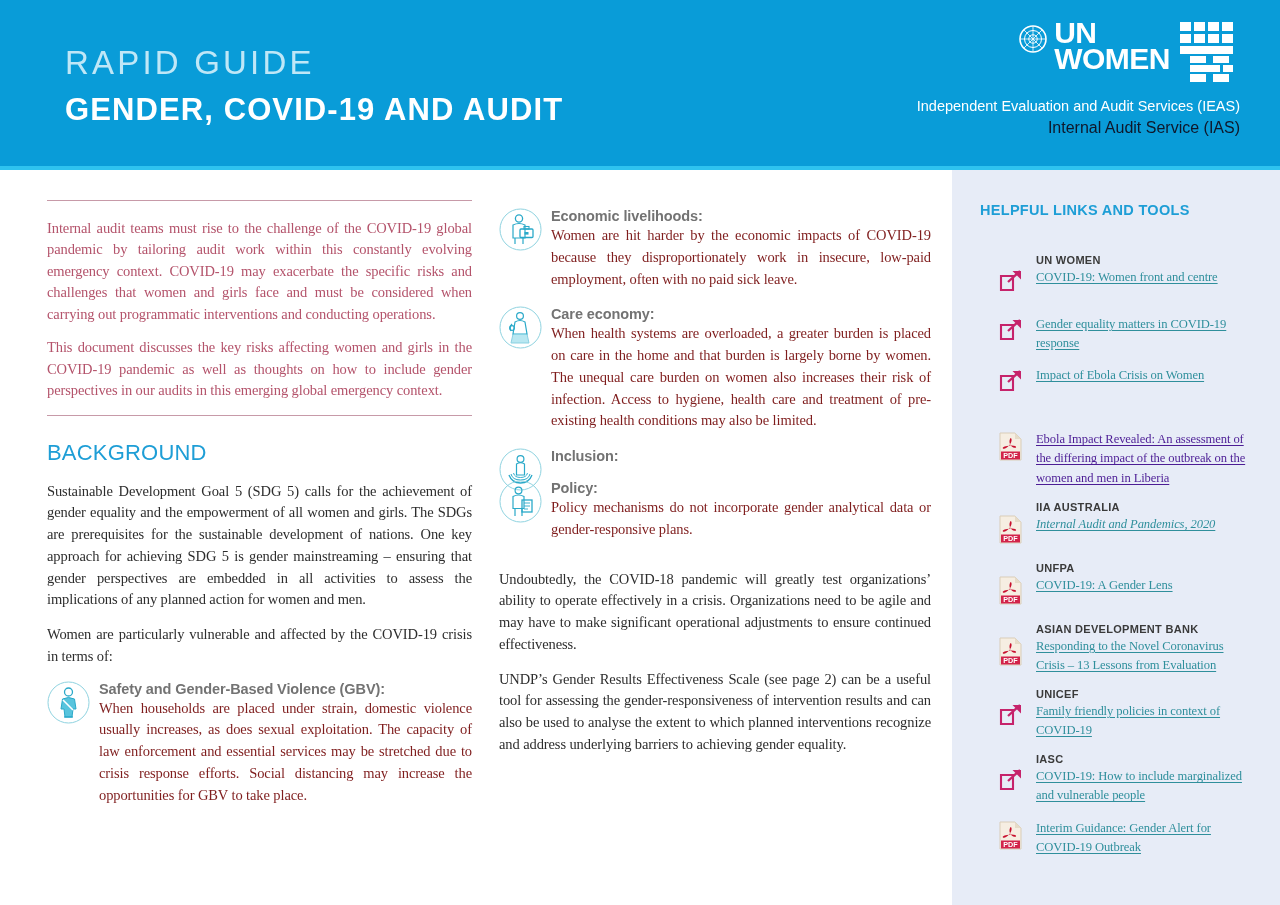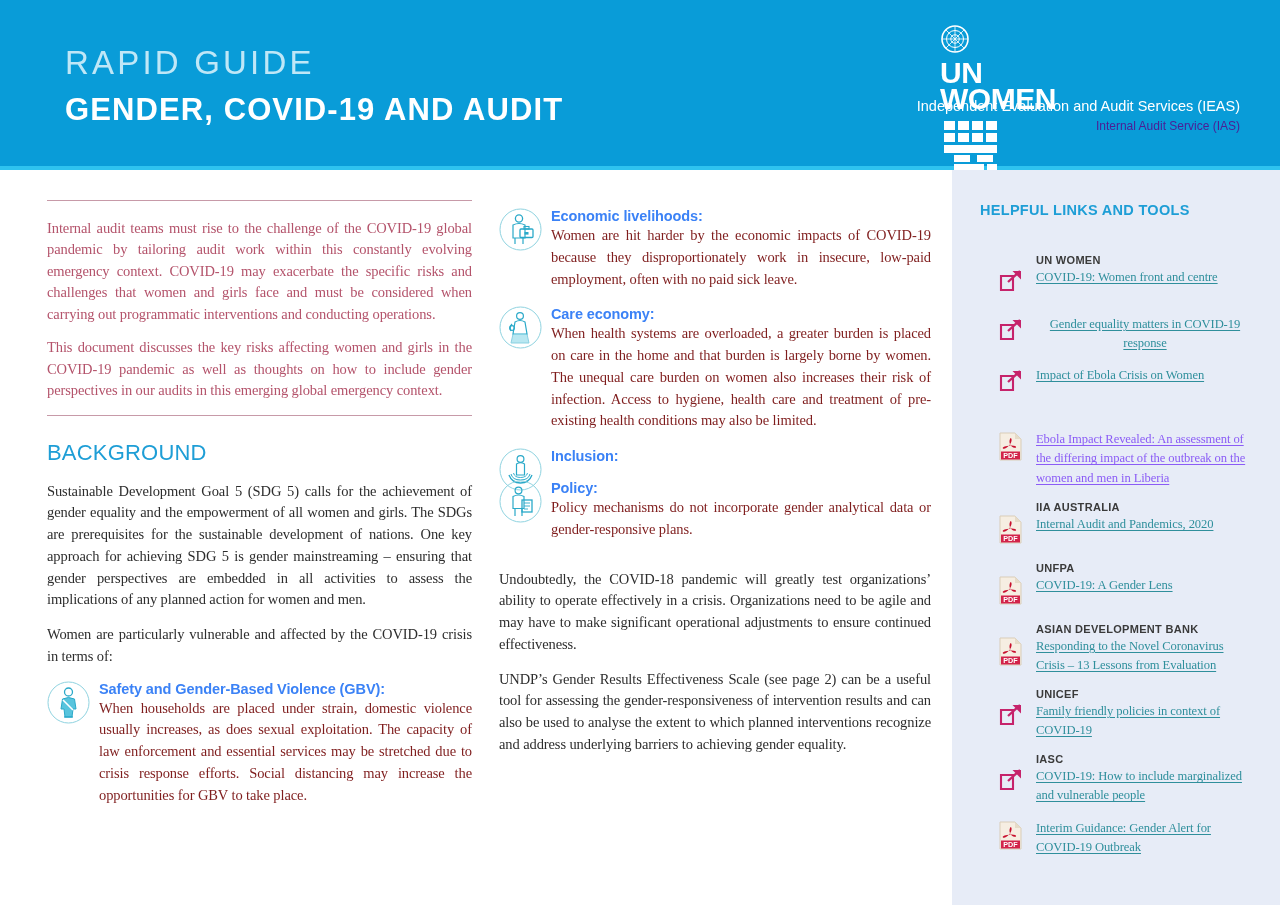--- a/index.html
+++ b/index.html
@@ -27,36 +27,36 @@
     font-family:"Liberation Sans", sans-serif;
   }
   .maintitle {
     position:absolute; left:65px; top:92px;
     font-size:31px; font-weight:bold; letter-spacing:1.1px;
     color:#ffffff;
   }
 
   
   .logo-wrap { position:absolute; right:40px; top:20px; width:300px; }
-  .logo-row { display:flex; align-items:flex-start; justify-content:flex-end; gap:6px;flex-direction:column; }
+  .logo-row { display:flex; align-items:flex-start; justify-content:flex-end; gap:6px; }
   .logo-emblem { width:30px; height:30px; margin-top:4px; }
   .logo-words { display:flex; flex-direction:column; align-items:flex-start; line-height:0.88; }
   .logo-un, .logo-women {
     color:#fff; font-weight:bold; font-size:30px; letter-spacing:-0.5px;
     font-family:"Liberation Sans", sans-serif;
   }
   .logo-women { font-size:30px; }
   .logo-bars { margin-left:4px; margin-top:2px; }
   .header-sub1 {
     position:absolute; right:40px; top:98px;
     font-size:14.5px; color:#ffffff; text-align:left; white-space:nowrap;
   }
   .header-sub2 {
     position:absolute; right:40px; top:119px;
-    font-size:12px; color:#4c1d95; text-align:center; white-space:nowrap;
+    font-size:16px; color:#0f172a; text-align:center; white-space:nowrap;
   }
 
   
   .col-left {
     position:absolute; left:47px; top:200px; width:425px;
   }
   .col-mid {
     position:absolute; left:499px; top:208px; width:432px;
   }
   .rule { height:1px; background:#c79aa8; width:100%; }
@@ -81,21 +81,21 @@
     font-family:"Liberation Serif", serif;
     letter-spacing:-0.1px;
   }
 
   
   .bullet { position:relative; padding-left:52px; margin-bottom:16px; }
   .bullet-icon {
     position:absolute; left:0; top:0; width:43px; height:43px;
   }
   .bullet-title {
-    color:#3b82f6; font-size:14.5px; font-weight:bold; margin-bottom:1px;
+    color:#737373; font-size:14.5px; font-weight:bold; margin-bottom:1px;
     font-family:"Liberation Sans", sans-serif; letter-spacing:-0.1px;
   }
   .bullet-body {
     color:#7f1d1d; font-size:14.5px; line-height:1.5; text-align:justify;
     font-family:"Liberation Serif", serif; letter-spacing:-0.1px;
   }
 
   
   .sidebar {
     position:absolute; left:952px; top:170px; width:328px; height:735px;
@@ -281,21 +281,21 @@
             <a class="link-text" href="#" style="color: rgb(47, 143, 156);">COVID-19: Women front and centre</a>
           </div>
         </div>
         <div class="link-group">
           <div class="link-row">
             <span class="link-ico centered"><svg width="26" height="26" viewBox="0 0 26 26">
       <path d="M3 8 h12 v14 H3 z" fill="none" stroke="#C6236B" stroke-width="2.1"></path>
       <path d="M10 14 L22 3" stroke="#C6236B" stroke-width="2.3" fill="none"></path>
       <path d="M14.5 3 H23 V11.5 z" fill="#C6236B"></path>
     </svg></span>
-            <a class="link-text" href="#" style="color: rgb(47, 143, 156); text-align: center;">Gender equality matters in COVID-19 response</a>
+            <a class="link-text" href="#" style="color: rgb(47, 143, 156);">Gender equality matters in COVID-19 response</a>
           </div>
         </div>
         <div class="link-group">
           <div class="link-row">
             <span class="link-ico centered"><svg width="26" height="26" viewBox="0 0 26 26">
       <path d="M3 8 h12 v14 H3 z" fill="none" stroke="#C6236B" stroke-width="2.1"></path>
       <path d="M10 14 L22 3" stroke="#C6236B" stroke-width="2.3" fill="none"></path>
       <path d="M14.5 3 H23 V11.5 z" fill="#C6236B"></path>
     </svg></span>
             <a class="link-text" href="#" style="color: rgb(47, 143, 156);">Impact of Ebola Crisis on Women</a>
@@ -303,34 +303,34 @@
         </div>
         <div class="link-group">
           <div class="link-row">
             <span class="link-ico centered"><svg width="26" height="29" viewBox="0 0 26 29">
       <path d="M2 1 h15 l6 6 v21 H2 z" fill="#f6eee2" stroke="#d9cdb8" stroke-width="1"></path>
       <path d="M17 1 v6 h6 z" fill="#e6dbc8"></path>
       <path d="M12.5 6 c1.6 0 1.6 4 -1 7 c-2.4 2.8 -5.6 4.6 -6.6 3.4 c-1-1.2 3-2.4 7.4-2.8 c3.6-0.3 6 0.5 5.8 1.6 c-0.2 1.1 -2.6 0.9 -4.6 -1 c-2-1.9 -2.8-5.2 -1-8.2 z" fill="#c8102e"></path>
       <rect x="3" y="19.5" width="19" height="8" fill="#d2234a"></rect>
       <text x="12.5" y="25.9" font-family="Liberation Sans, sans-serif" font-size="7.2" font-weight="bold" fill="#ffffff" text-anchor="middle">PDF</text>
     </svg></span>
-            <a class="link-text" href="#" style="color: #8b5cf6; margin-top: 30px;">Ebola Impact Revealed: An assessment of the differing impact of the outbreak on the women and men in Liberia</a>
+            <a class="link-text" href="#" style="color: #4c1d95; margin-top: 30px;">Ebola Impact Revealed: An assessment of the differing impact of the outbreak on the women and men in Liberia</a>
           </div>
         </div>
         <div class="link-group">
           <div class="link-org">IIA AUSTRALIA</div>
           <div class="link-row">
             <span class="link-ico"><svg width="26" height="29" viewBox="0 0 26 29">
       <path d="M2 1 h15 l6 6 v21 H2 z" fill="#f6eee2" stroke="#d9cdb8" stroke-width="1"></path>
       <path d="M17 1 v6 h6 z" fill="#e6dbc8"></path>
       <path d="M12.5 6 c1.6 0 1.6 4 -1 7 c-2.4 2.8 -5.6 4.6 -6.6 3.4 c-1-1.2 3-2.4 7.4-2.8 c3.6-0.3 6 0.5 5.8 1.6 c-0.2 1.1 -2.6 0.9 -4.6 -1 c-2-1.9 -2.8-5.2 -1-8.2 z" fill="#c8102e"></path>
       <rect x="3" y="19.5" width="19" height="8" fill="#d2234a"></rect>
       <text x="12.5" y="25.9" font-family="Liberation Sans, sans-serif" font-size="7.2" font-weight="bold" fill="#ffffff" text-anchor="middle">PDF</text>
     </svg></span>
-            <a class="link-text" href="#" style="color: rgb(47, 143, 156);">Internal Audit and Pandemics, 2020</a>
+            <a class="link-text" href="#" style="color: rgb(47, 143, 156); font-style: italic;">Internal Audit and Pandemics, 2020</a>
           </div>
         </div>
         <div class="link-group">
           <div class="link-org">UNFPA</div>
           <div class="link-row">
             <span class="link-ico"><svg width="26" height="29" viewBox="0 0 26 29">
       <path d="M2 1 h15 l6 6 v21 H2 z" fill="#f6eee2" stroke="#d9cdb8" stroke-width="1"></path>
       <path d="M17 1 v6 h6 z" fill="#e6dbc8"></path>
       <path d="M12.5 6 c1.6 0 1.6 4 -1 7 c-2.4 2.8 -5.6 4.6 -6.6 3.4 c-1-1.2 3-2.4 7.4-2.8 c3.6-0.3 6 0.5 5.8 1.6 c-0.2 1.1 -2.6 0.9 -4.6 -1 c-2-1.9 -2.8-5.2 -1-8.2 z" fill="#c8102e"></path>
       <rect x="3" y="19.5" width="19" height="8" fill="#d2234a"></rect>

